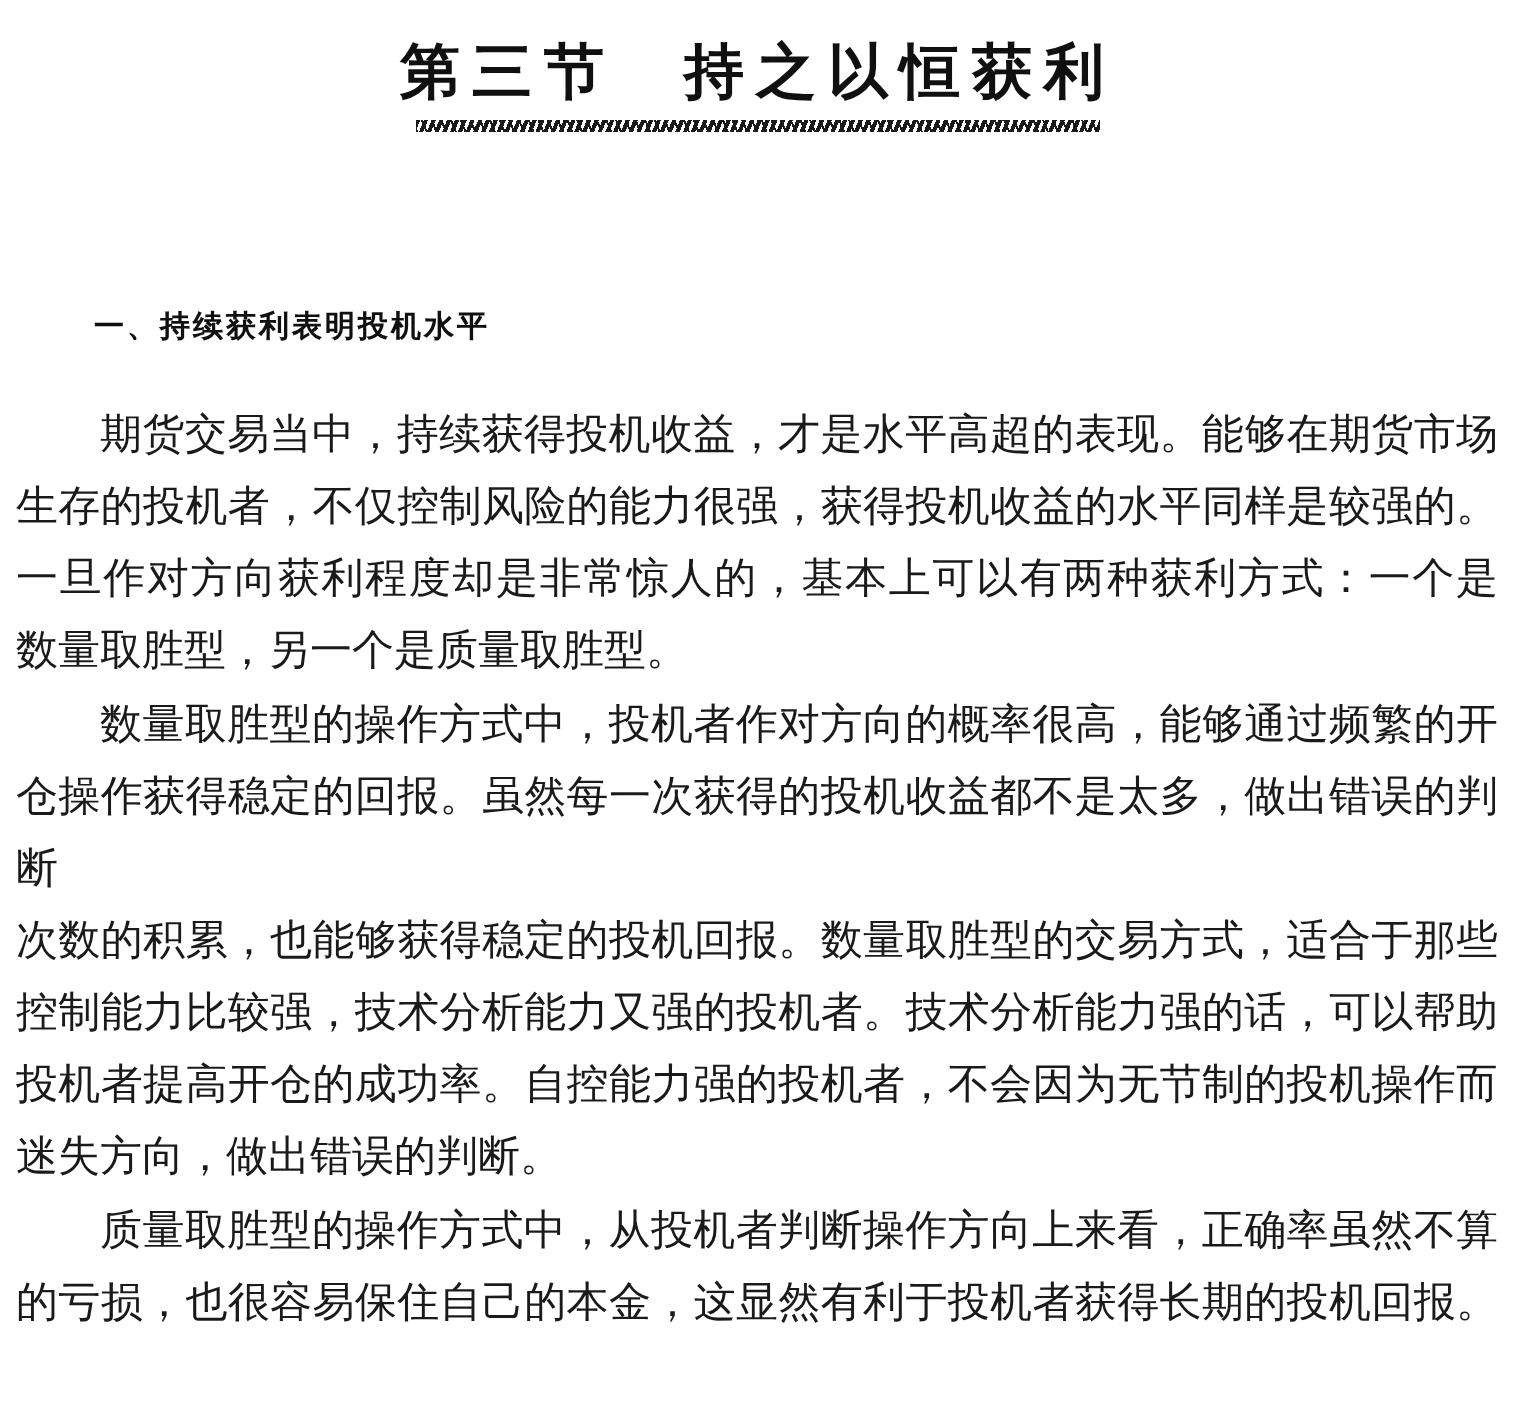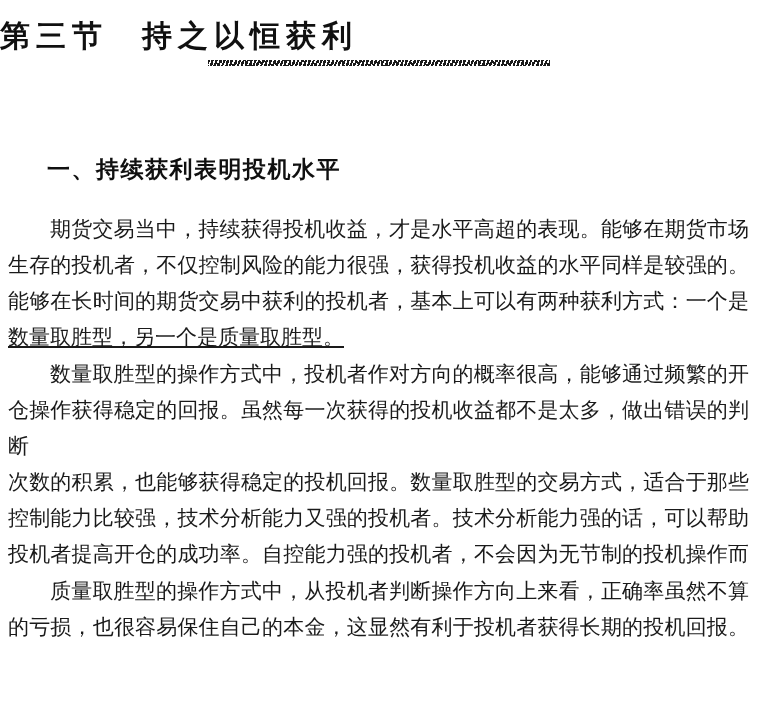--- a/index.html
+++ b/index.html
@@ -15,20 +15,21 @@
     color: #161616;
   }
   .page {
     width: 758px;
     height: 701px;
     background: #ffffff;
     box-sizing: border-box;
   }
   .title-row {
     margin-top: 16px;
+    text-align: center;
     font-family: "Liberation Sans", sans-serif;
     font-weight: 900;
     font-size: 30px;
     letter-spacing: 6px;
     color: #101010;
     white-space: nowrap;
   }
   .title-part2 {
     margin-left: 34px;
   }
@@ -38,21 +39,21 @@
     margin: 3px auto 0 auto;
     background-color: #ffffff;
     background-image:
       repeating-linear-gradient(112deg, #1a1a1a 0px, #1a1a1a 2px, transparent 2px, transparent 3.6px),
       repeating-linear-gradient(68deg, #1a1a1a 0px, #1a1a1a 1px, transparent 1px, transparent 4.5px);
   }
   .section-heading {
     margin: 88px 0 26px 47px;
     font-family: "Liberation Sans", sans-serif;
     font-weight: bold;
-    font-size: 23px;
+    font-size: 15px;
     letter-spacing: 1.5px;
     color: #101010;
   }
   .body-text {
     margin: 0 8px 0 7px;
     font-size: 21px;
     line-height: 36px;
     color: #1a1a1a;
   }
   .paragraph {
@@ -63,50 +64,50 @@
   }
   .line.full {
     text-align-last: justify;
   }
   .line.indent {
     text-indent: 42px;
   }
   .line.final {
     text-align: right;
     text-align-last: left;
-    text-decoration: underline;
   }
 </style>
 </head>
 <body>
 
 <div class="page">
 
   <div class="title-row">
     <span>第三节</span><span class="title-part2">持之以恒获利</span>
   </div>
   <div class="title-underline"></div>
 
   <div class="section-heading">一、持续获利表明投机水平</div>
 
   <div class="body-text">
 
     <div class="paragraph">
       <div class="line indent full">期货交易当中，持续获得投机收益，才是水平高超的表现。能够在期货市场</div>
       <div class="line full">生存的投机者，不仅控制风险的能力很强，获得投机收益的水平同样是较强的。</div>
-      <div class="line full">能够在长时间的期货交易中获利的投机者，基本上可以有两种获利方式：一个是</div>
+      <div class="line full">一旦作对方向获利程度却是非常惊人的，基本上可以有两种获利方式：一个是</div>
       <div class="line final">数量取胜型，另一个是质量取胜型。</div>
     </div>
 
     <div class="paragraph">
       <div class="line indent full">数量取胜型的操作方式中，投机者作对方向的概率很高，能够通过频繁的开</div>
       <div class="line full">仓操作获得稳定的回报。虽然每一次获得的投机收益都不是太多，做出错误的判断</div>
       <div class="line full">次数的积累，也能够获得稳定的投机回报。数量取胜型的交易方式，适合于那些</div>
       <div class="line full">控制能力比较强，技术分析能力又强的投机者。技术分析能力强的话，可以帮助</div>
       <div class="line full">投机者提高开仓的成功率。自控能力强的投机者，不会因为无节制的投机操作而</div>
+      <div class="line final">迷失方向，做出错误的判断。</div>
     </div>
 
     <div class="paragraph">
       <div class="line indent full">质量取胜型的操作方式中，从投机者判断操作方向上来看，正确率虽然不算</div>
       <div class="line full">的亏损，也很容易保住自己的本金，这显然有利于投机者获得长期的投机回报。</div>
     </div>
 
   </div>
 </div>
 

